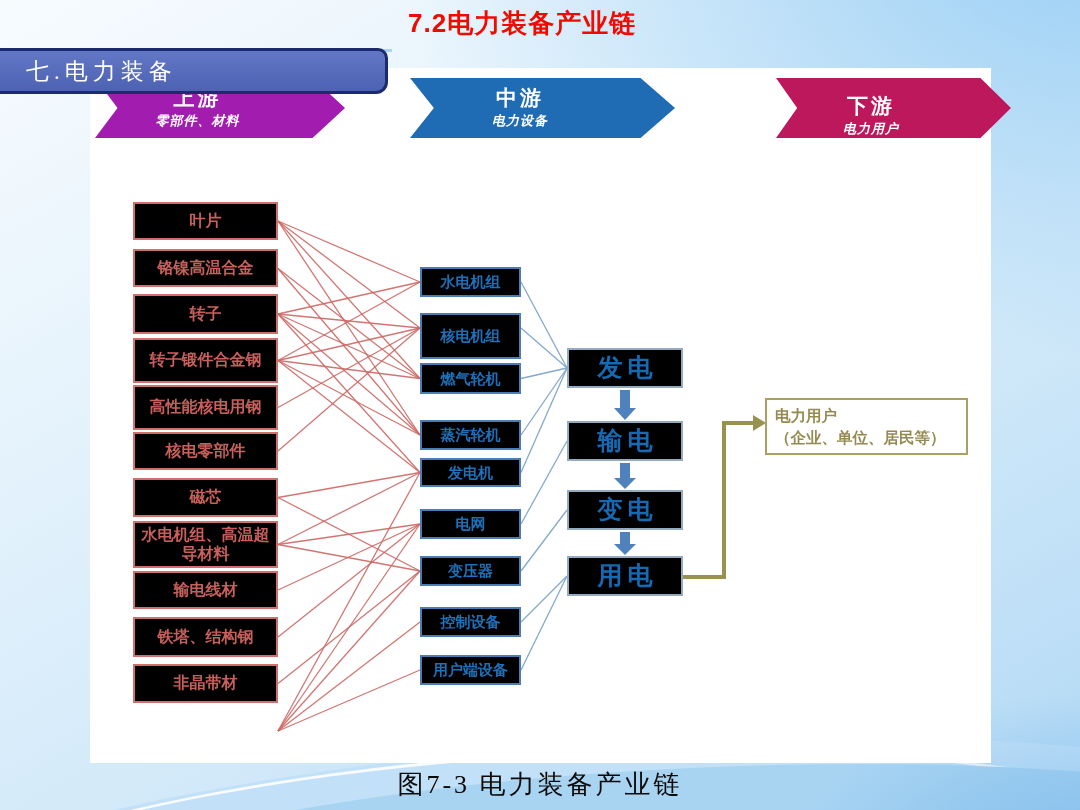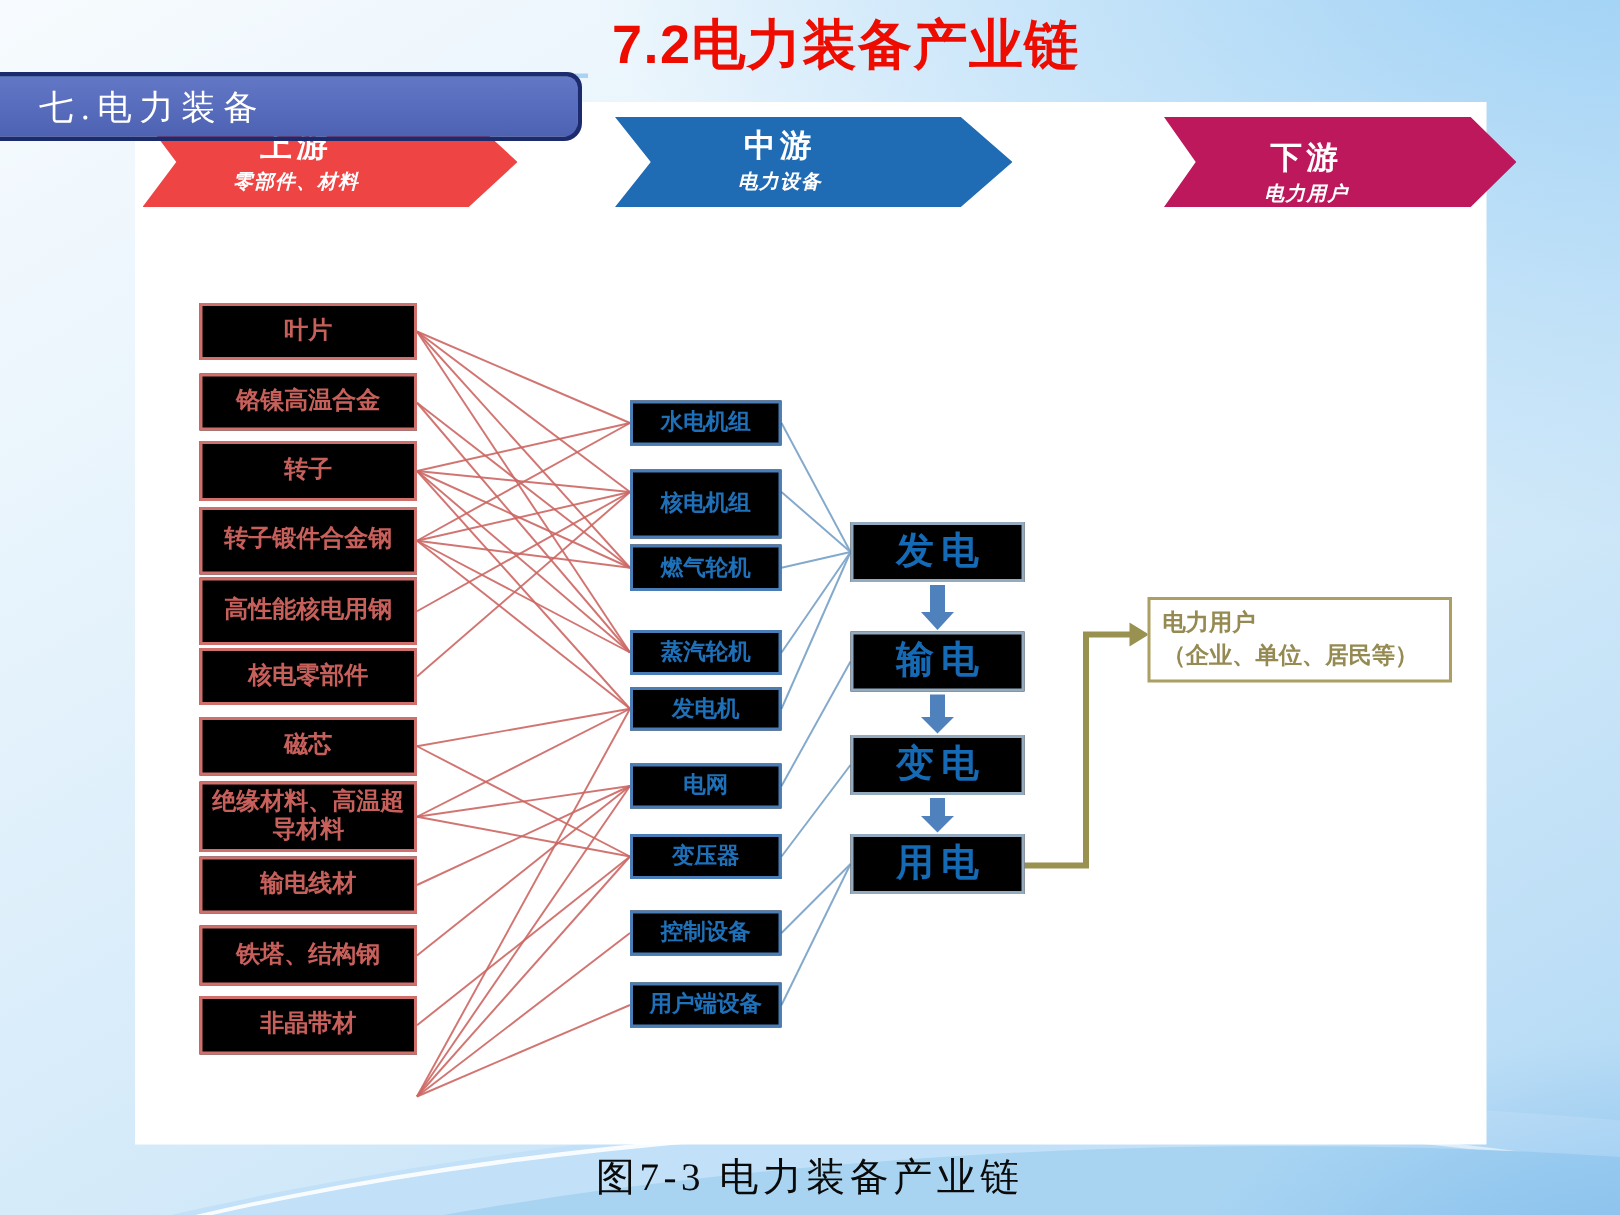--- a/index.html
+++ b/index.html
@@ -26,37 +26,37 @@
   .chapter-tab{
     position:absolute;left:0;top:0;z-index:3;width:388px;height:46px;box-sizing:border-box;
     background:linear-gradient(#6277c6,#4e62b3);
     border:3px solid #1b2b6e;border-left:none;border-radius:0 10px 12px 0;
     color:#fff;font-size:23px;letter-spacing:5px;
     font-family:"Liberation Serif", serif;
     display:flex;align-items:center;padding-left:26px;margin-top:48px;
   }
   .slide-title{
     position:absolute;left:408px;top:6px;z-index:3;
-    font-size:36px;font-weight:bold;color:#ee0b00;letter-spacing:1px;white-space:nowrap;
+    font-size:26px;font-weight:bold;color:#ee0b00;letter-spacing:1px;white-space:nowrap;
   }
 
   
   .panel{position:absolute;left:90px;top:68px;width:901px;height:695px;background:#ffffff;z-index:1;}
   .links-svg{position:absolute;left:0;top:0;width:901px;height:695px;}
   .red-link{stroke:#cd6763;stroke-width:1.3;opacity:0.9;}
   .blue-link{stroke:#83a9cc;stroke-width:1.3;}
 
   
   .banner-arrow{
     position:absolute;top:10px;height:60px;z-index:2;color:#fff;
     clip-path:polygon(0% 0%, 87% 0%, 100% 50%, 87% 100%, 0% 100%, 9% 50%);
     display:flex;flex-direction:column;justify-content:center;align-items:center;
     padding-right:5%;box-sizing:border-box;text-align:center;
   }
-  .banner-up{left:5px;width:250px;background:#ef4444;}
+  .banner-up{left:5px;width:250px;background:#a21caf;}
   .banner-mid{left:320px;width:265px;background:#1f6cb5;}
   .banner-down{left:686px;width:235px;background:#be185d;justify-content:flex-end;}
   .banner-title{font-size:21px;font-weight:bold;letter-spacing:3px;line-height:1.1;}
   .banner-sub{font-size:13px;font-weight:bold;font-style:italic;letter-spacing:1px;margin-top:3px;}
 
   
   .node{position:absolute;box-sizing:border-box;background:#000000;display:flex;align-items:center;
     justify-content:center;text-align:center;font-weight:bold;line-height:1.18;z-index:2;}
   .ubox{left:43px;width:145px;border:2px solid #d0706c;color:#c75f5b;font-size:16px;padding:1px 5px;}
   .mbox{left:330px;width:101px;border:2px solid #4a7cb5;color:#1e70b8;font-size:15px;}
@@ -164,21 +164,21 @@
     <div class="banner-sub">电力用户</div>
   </div>
 
   <div class="node ubox" style="top:134px;height:38px;">叶片</div>
   <div class="node ubox" style="top:181px;height:38px;text-align:right;">铬镍高温合金</div>
   <div class="node ubox" style="top:226px;height:40px;">转子</div>
   <div class="node ubox" style="top:317px;height:45px;">高性能核电用钢</div>
   <div class="node ubox" style="top:270px;height:45px;">转子锻件合金钢</div>
   <div class="node ubox" style="top:364px;height:38px;">核电零部件</div>
   <div class="node ubox" style="top:410px;height:39px;">磁芯</div>
-  <div class="node ubox" style="top:453px;height:47px;">绝缘材料、高温超导材料</div>
+  <div class="node ubox" style="top:453px;height:47px;">水电机组、高温超导材料</div>
   <div class="node ubox" style="top:503px;height:38px;">输电线材</div>
   <div class="node ubox" style="top:549px;height:40px;">铁塔、结构钢</div>
   <div class="node ubox" style="top:596px;height:39px;">非晶带材</div>
 
   <div class="node mbox" style="top:199px;height:30px;">水电机组</div>
   <div class="node mbox" style="top:245px;height:46px;">核电机组</div>
   <div class="node mbox" style="top:295px;height:31px;">燃气轮机</div>
   <div class="node mbox" style="top:352px;height:30px;">蒸汽轮机</div>
   <div class="node mbox" style="top:390px;height:29px;">发电机</div>
   <div class="node mbox" style="top:441px;height:30px;">电网</div>

